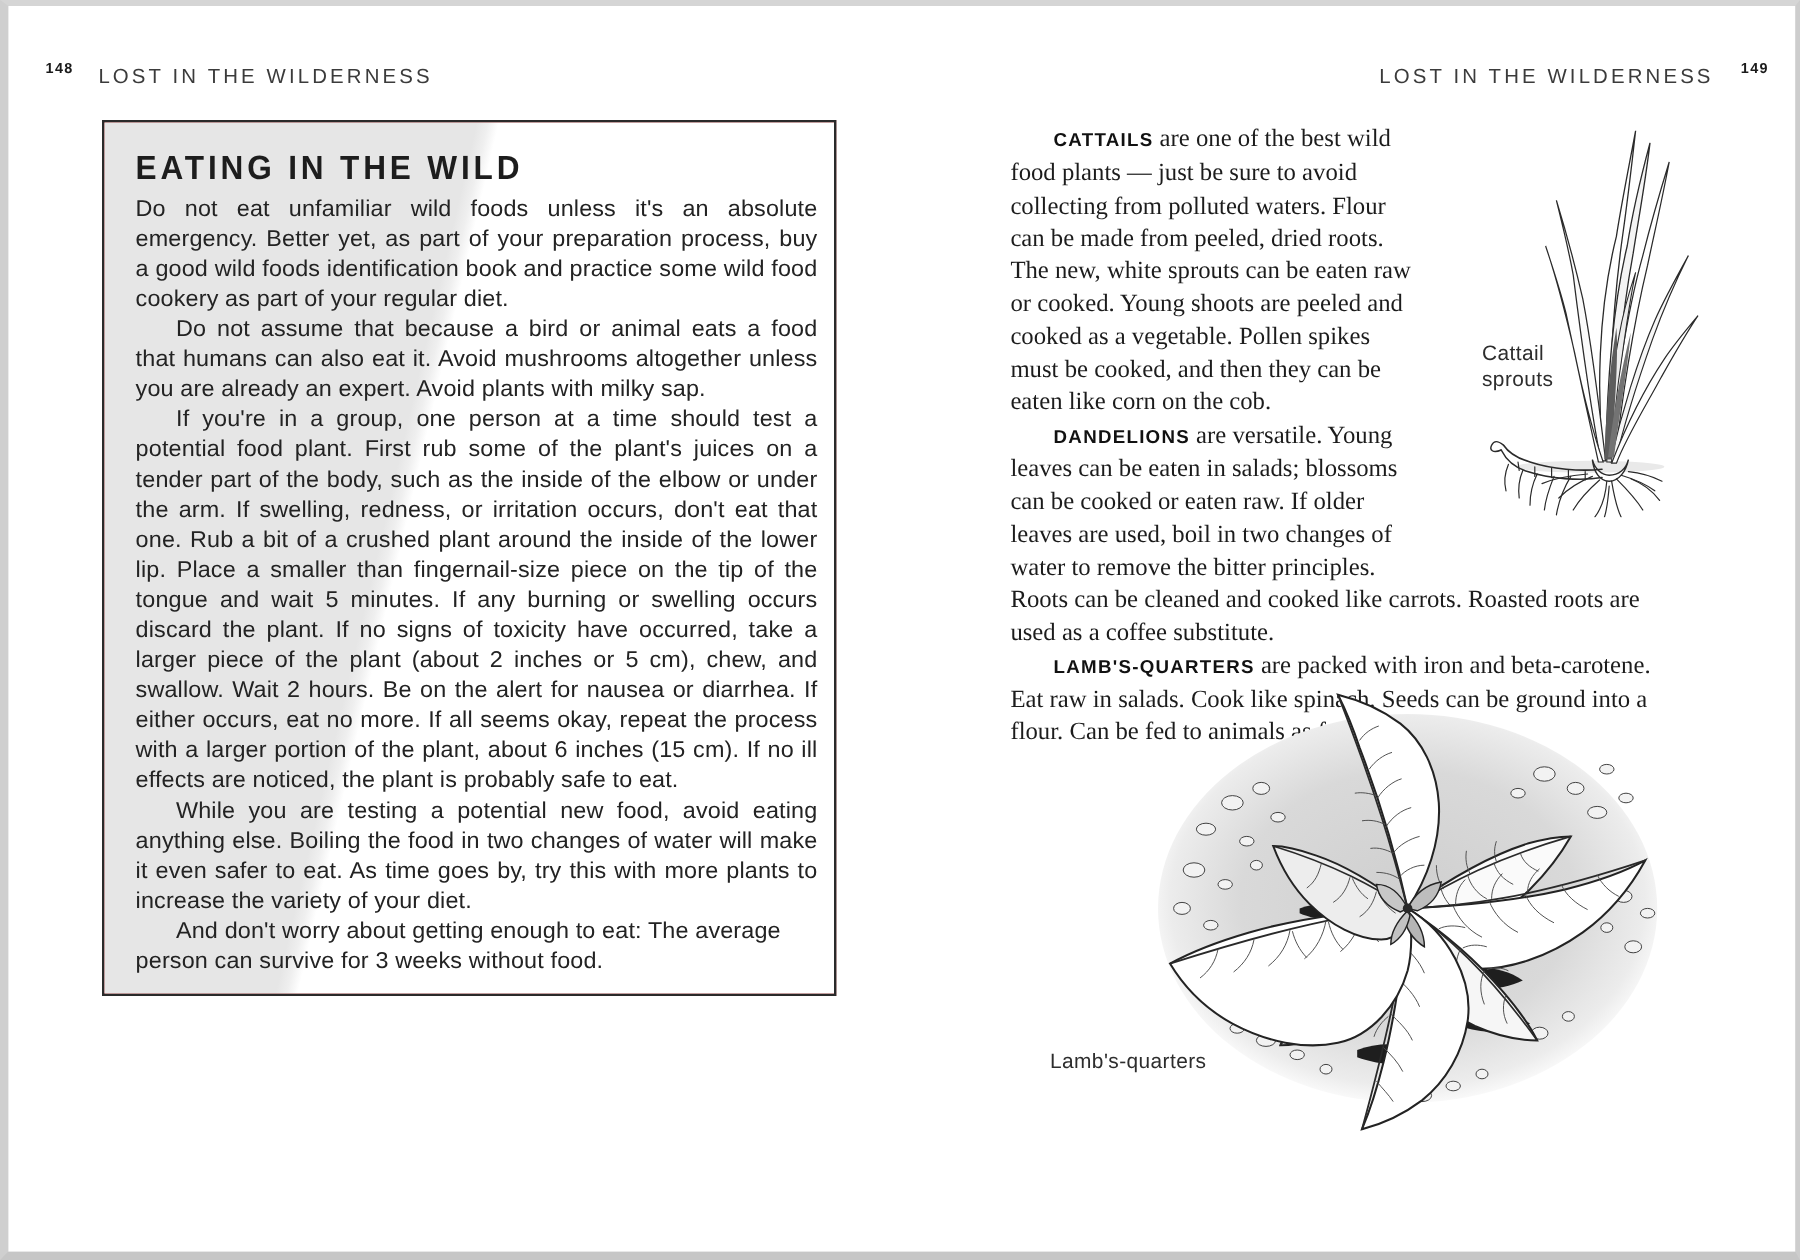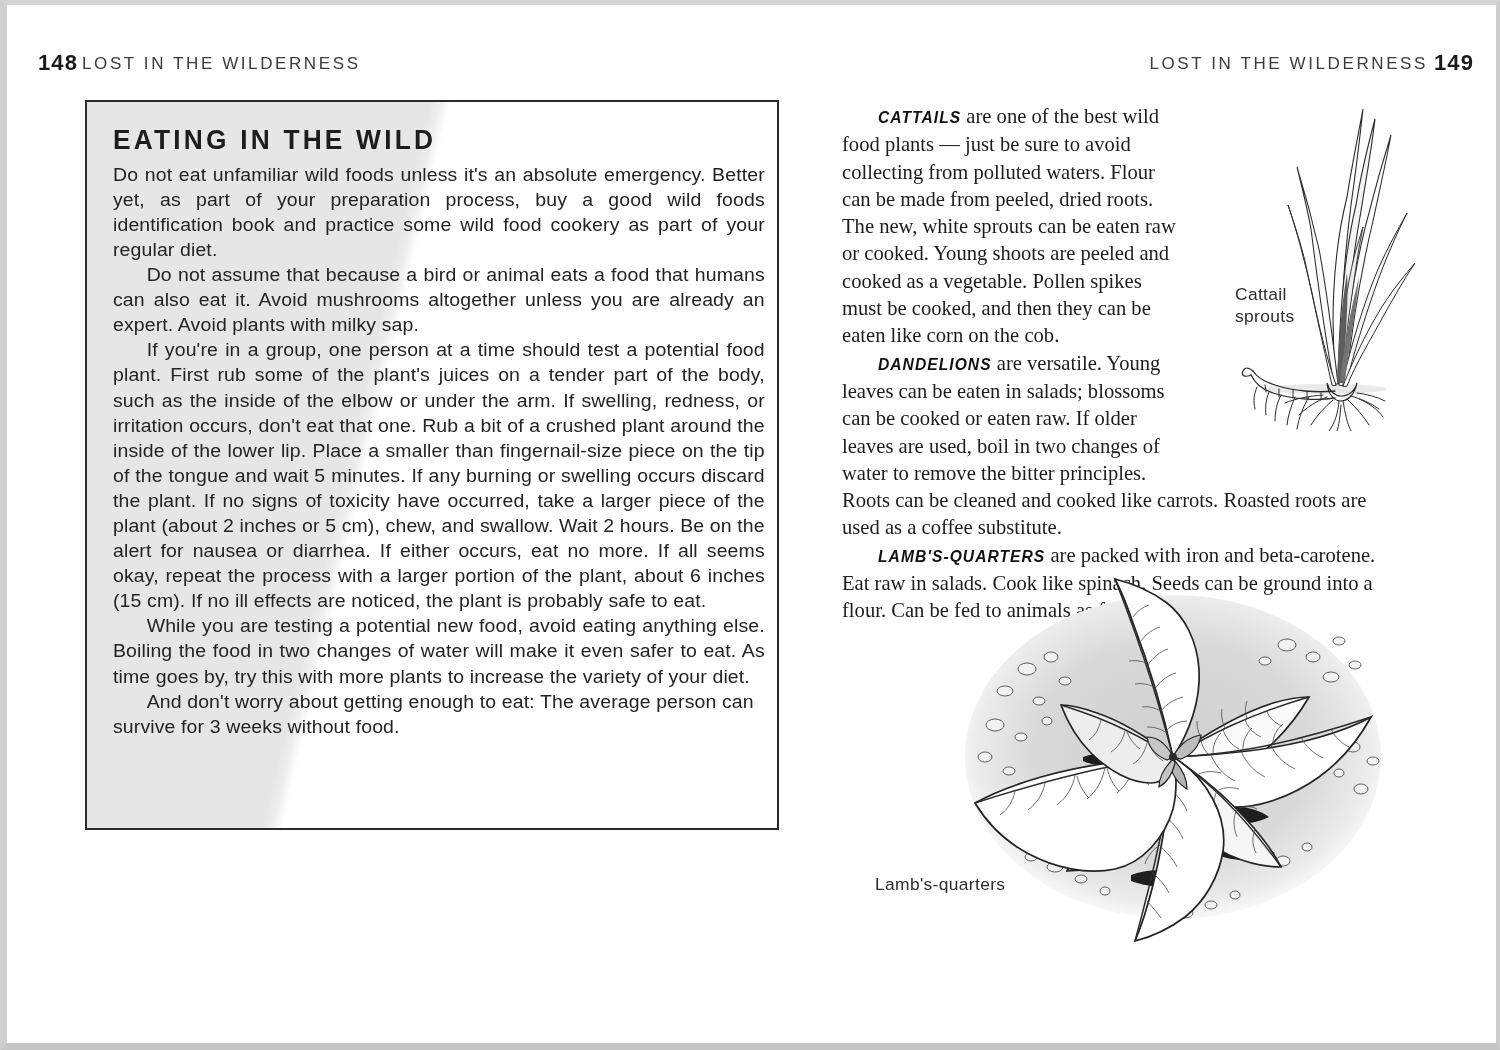--- a/index.html
+++ b/index.html
@@ -27,36 +27,36 @@
     font-family: "Liberation Sans Narrow", "Liberation Sans", sans-serif;
     font-size: 17px;
     letter-spacing: 2.6px;
     color: #3b3b3b;
     white-space: nowrap;
     text-transform: uppercase;
   }
   .folio {
     position: absolute;
     font-family: "Liberation Sans Narrow", "Liberation Sans", sans-serif;
-    font-size: 22px;
+    font-size: 12px;
     font-weight: 700;
     letter-spacing: 1.1px;
     color: #1b1b1b;
   }
   #folio-left  { left: 31px;  top: 45px; }
   #runhead-left{ left: 75px;  top: 49px; }
   #runhead-right{ right: 68px; top: 49px; }
   #folio-right { right: 22px; top: 45px; text-align: center; }
 
   
   #sidebar-box {
     position: absolute;
     left: 78px;
     top: 95px;
-    width: 694px;
+    width: 612px;
     height: 730px;
     border: 2.5px solid #2a2a2a;
     background: #fca5a5;
     box-sizing: border-box;
     overflow: hidden;
   }
   #sidebar-wedge {
     position: absolute;
     left: 0; top: 0;
     width: 100%; height: 100%;
@@ -107,21 +107,20 @@
     margin: 0;
     text-align: left;
   }
   .rp.indent { text-indent: 36px; }
   .rp .term {
     font-family: "Liberation Sans Narrow", "Liberation Sans", sans-serif;
     font-weight: 700;
     font-size: 15.6px;
     letter-spacing: 1.05px;
     color: #111111;
-    font-style: italic;
   }
   
   #art-float {
     float: right;
     width: 218px;
     height: 372px;
     margin: 0 0 2px 8px;
   }
 
   

